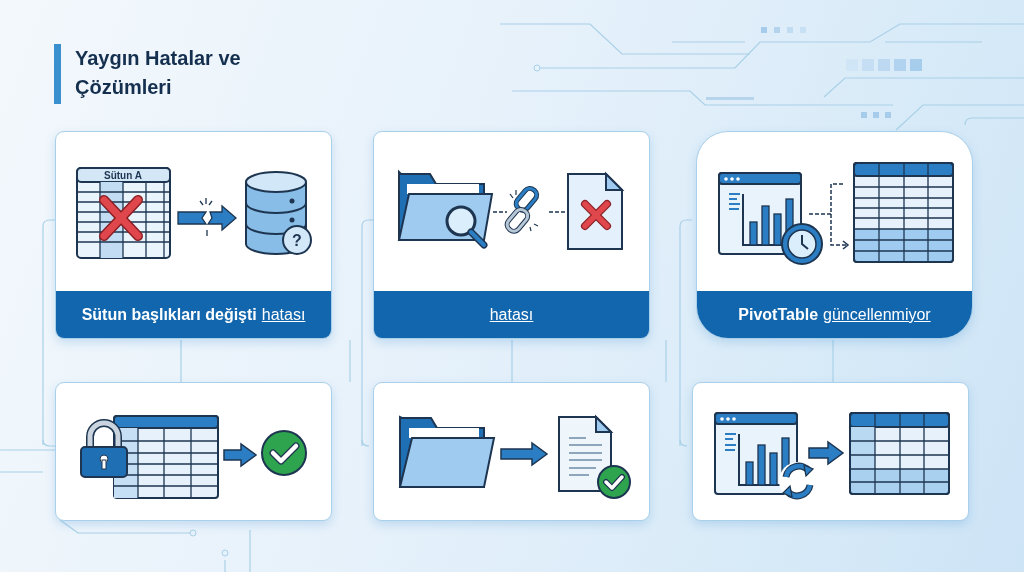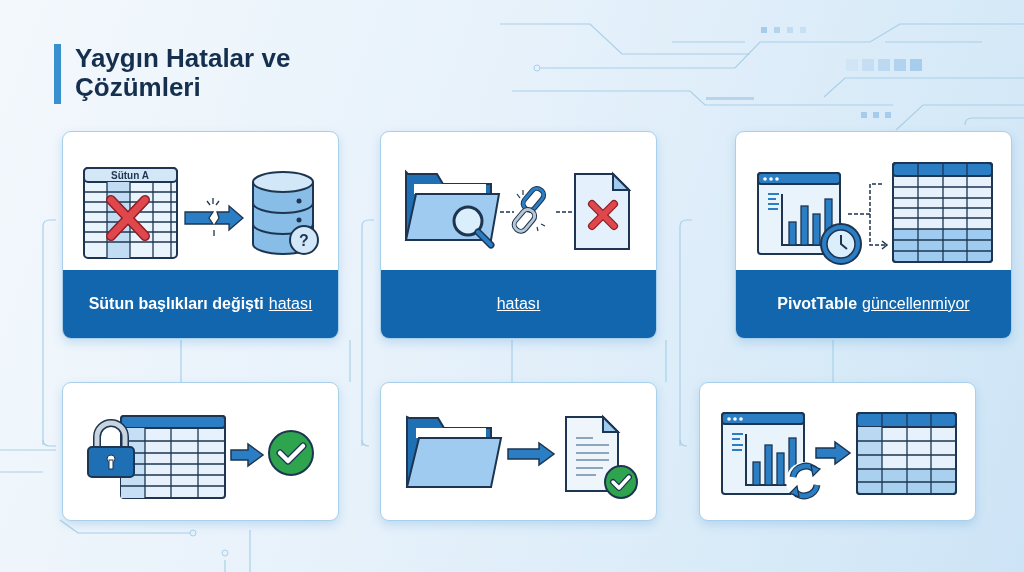--- a/index.html
+++ b/index.html
@@ -6,29 +6,29 @@
   html, body { width: 1024px; height: 572px; overflow: hidden; }
   body {
     position: relative;
     font-family: "Liberation Sans", "DejaVu Sans", sans-serif;
     background: linear-gradient(110deg, #f3f8fc 0%, #e8f2fb 40%, #d9ebf8 75%, #cde4f6 100%);
   }
   .bg-layer { position: absolute; left: 0; top: 0; width: 1024px; height: 572px; }
   .title-wrap { position: absolute; left: 54px; top: 44px; display: flex; }
   .title-bar { width: 7px; height: 60px; background: #3a8fce; margin-right: 14px; }
   .title {
-    font-size: 26px; font-weight: bold; color: #15304f; line-height: 29px; width: 240px;
+    font-size: 20px; font-weight: bold; color: #15304f; line-height: 29px; width: 240px;
   }
   .card {
     position: absolute; background: #ffffff; border: 1.5px solid #a9d0ea;
-    border-radius: 9px; box-shadow: 0 4px 10px rgba(80,150,210,0.25); overflow: hidden; margin-left: 7px;
+    border-radius: 9px; box-shadow: 0 4px 10px rgba(80,150,210,0.25); overflow: hidden;
   }
   .card .illus { position: absolute; left: 0; top: 0; right: 0; }
   .card .label-bar {
-    position: absolute; left: 0; right: 0; bottom: 0; height: 68px;
+    position: absolute; left: 0; right: 0; bottom: 0; height: 47px;
     background: #1166ad; color: #fff; display: flex; align-items: center; justify-content: center;
     font-size: 16px; white-space: nowrap;
   }
   .label-bar .b { font-weight: bold; margin-right: 5px; }
   .label-bar .n { font-weight: normal; text-decoration: underline; }
   svg { display: block; }
 </style>
 </head>
 <body>
 
@@ -173,21 +173,21 @@
           <line x1="211" y1="72" x2="233" y2="94"></line>
           <line x1="233" y1="72" x2="211" y2="94"></line>
         </g>
     </g>
   </svg>
   <div class="label-bar">
     <span class="n">hatası</span>
   </div>
 </div>
 
-<div class="card" style="left:728px; top:131px; width:277px; height:208px;">
+<div class="card" style="left:696px; top:131px; width:277px; height:208px;border-radius:32px;">
   <svg class="illus" width="277" height="156" viewBox="0 0 277 156">
     <g>
       <rect x="22" y="41" width="82" height="81" rx="3" fill="#e8f3fc" stroke="#1d3550" stroke-width="2"></rect>
       <rect x="22" y="41" width="82" height="11" rx="3" fill="#2b7ec4" stroke="#1d3550" stroke-width="2"></rect>
       <circle cx="29" cy="47" r="1.8" fill="#fff"></circle>
         <circle cx="35" cy="47" r="1.8" fill="#fff"></circle>
         <circle cx="41" cy="47" r="1.8" fill="#fff"></circle>
       <g stroke="#2b7ec4" stroke-width="2">
           <line x1="32" y1="62" x2="43" y2="62"></line>
           <line x1="32" y1="67" x2="40" y2="67"></line>

